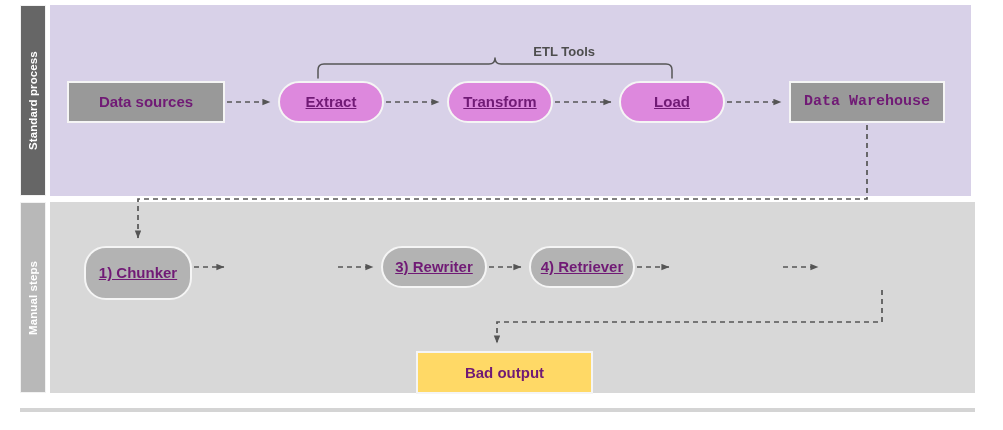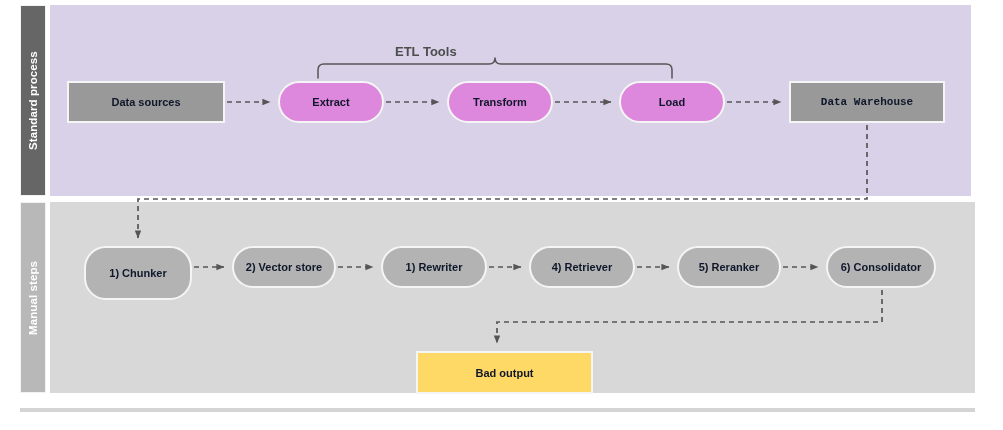--- a/index.html
+++ b/index.html
@@ -57,28 +57,28 @@
   }
 
   
   .node{
     position:absolute;
     box-sizing:border-box;
     display:flex;
     align-items:center;
     justify-content:center;
     text-align:center;
-    color:#0f172a;
+    color:#701a75;
     font-weight:bold;
-    font-size:11px;
+    font-size:15px;
     line-height:14px;
     border:2px solid #f5f5f5;
   }
   .rect{ border-radius:0; }
-  .pill{ border-radius:22px; }
+  .pill{ border-radius:22px;text-decoration:underline; }
   .grey-dark{ background:#999999; }
   .purple{   background:#dd88dd; }
   .grey-mid{ background:#b3b3b3; }
   .yellow{   background:#ffd966; }
 
   
   #node-data-sources { left:67px;  top:81px;  width:158px; height:42px; }
   #node-extract      { left:278px; top:81px;  width:106px; height:42px; }
   #node-transform    { left:447px; top:81px;  width:106px; height:42px; }
   #node-load         { left:619px; top:81px;  width:106px; height:42px; }
@@ -90,21 +90,21 @@
   #node-rewriter     { left:381px; top:246px; width:106px; height:42px; }
   #node-retriever    { left:529px; top:246px; width:106px; height:42px; }
   #node-reranker     { left:677px; top:246px; width:104px; height:42px; }
   #node-consolidator { left:826px; top:246px; width:110px; height:42px; }
   #node-bad-output   { left:416px; top:351px; width:177px; height:43px; }
 
   
   #etl-label{
     position:absolute;
     left:395px; top:44px; width:200px;
-    text-align:left;
+    text-align:right;
     color:#4d4d4d;
     font-weight:bold;
     font-size:13px;
   }
 
   
   #wires{
     position:absolute;
     left:0; top:0;
     width:1003px; height:430px;
@@ -160,25 +160,22 @@
   <div class="node pill purple" id="node-extract">Extract</div>
 
   <div class="node pill purple" id="node-load">Load</div>
 
   <div class="node pill purple" id="node-transform">Transform</div>
 
   <div class="node rect grey-dark" id="node-warehouse">Data Warehouse</div>
 
   <div class="node pill grey-mid" id="node-chunker">1) Chunker</div>
 
-  <div class="node pill grey-mid" id="node-vector-store">2) Vector store</div>
 
-  <div class="node pill grey-mid" id="node-rewriter">1) Rewriter</div>
+  <div class="node pill grey-mid" id="node-rewriter">3) Rewriter</div>
 
   <div class="node pill grey-mid" id="node-retriever">4) Retriever</div>
 
-  <div class="node pill grey-mid" id="node-reranker">5) Reranker</div>
 
-  <div class="node pill grey-mid" id="node-consolidator">6) Consolidator</div>
 
   <div class="node rect yellow" id="node-bad-output">Bad output</div>
 
 </div>
 
 </body></html>

